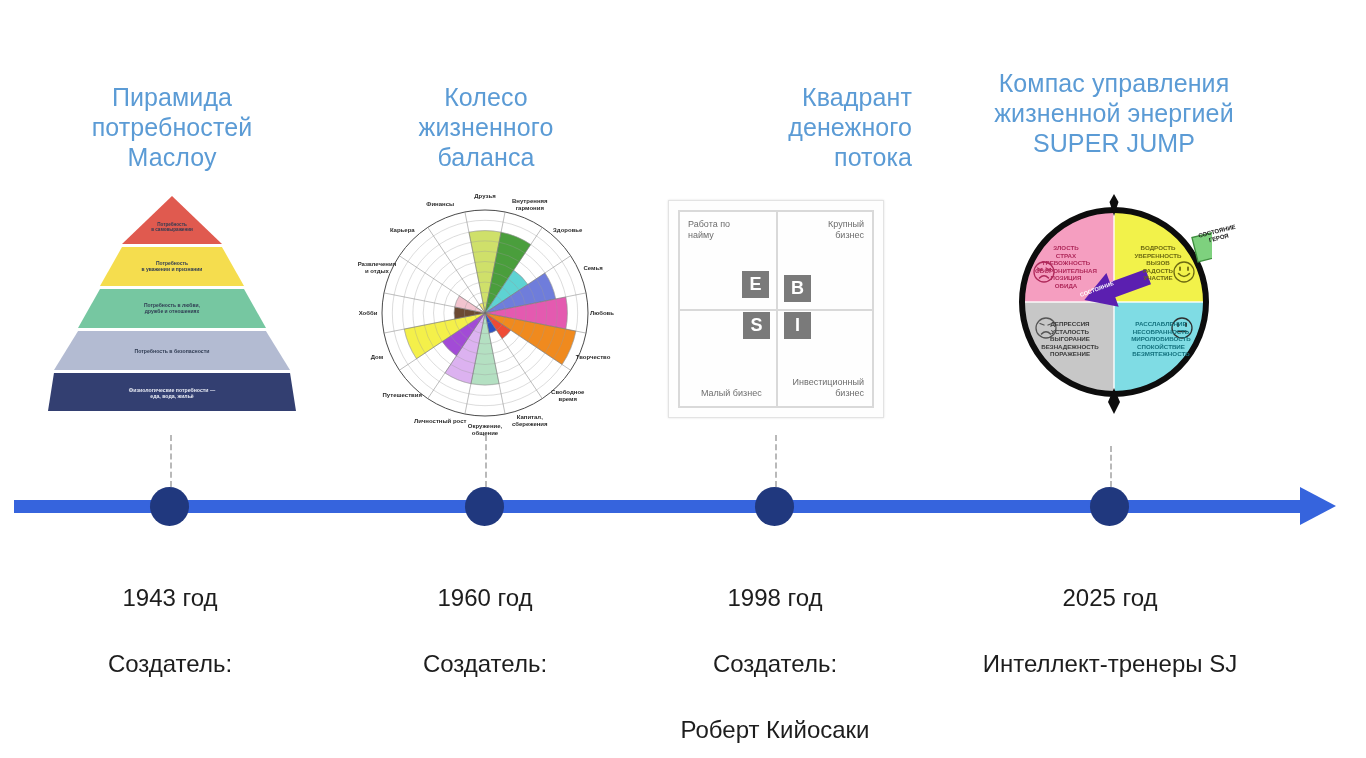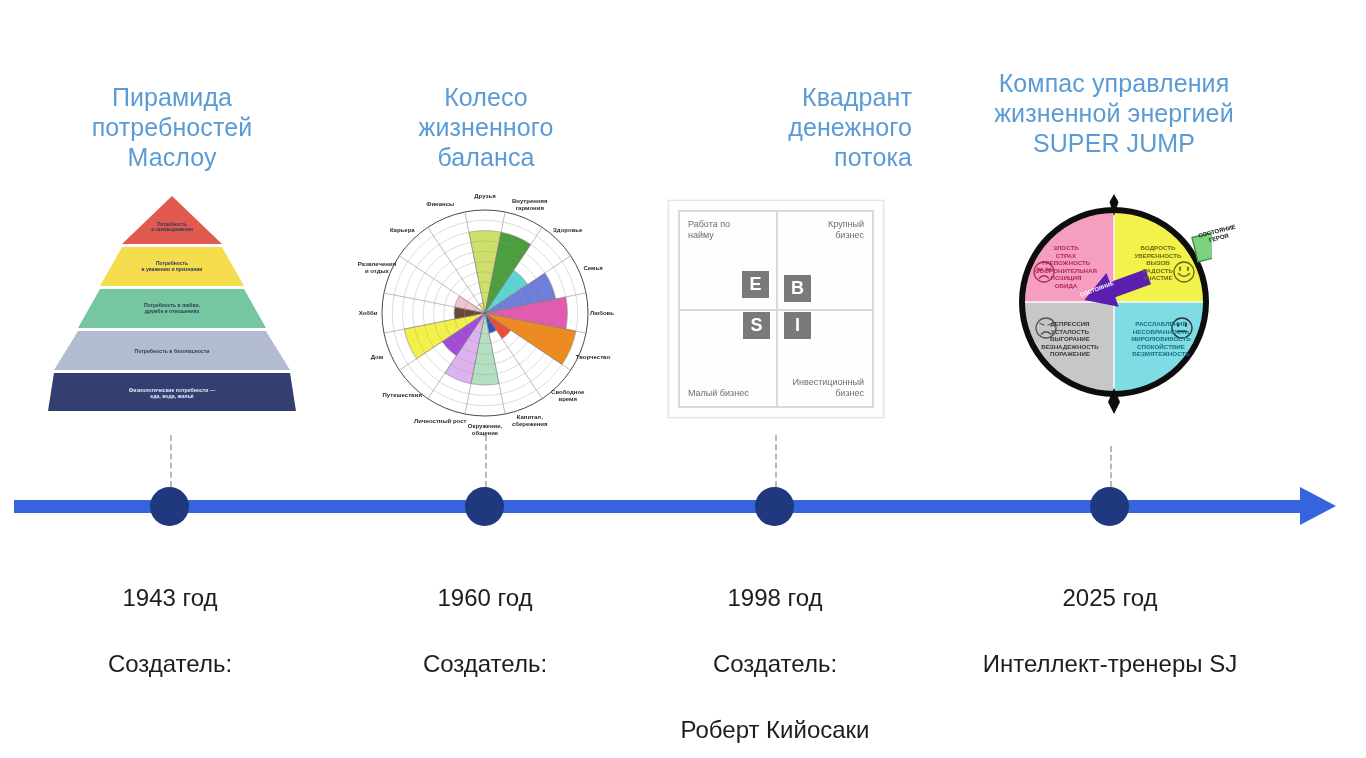--- a/index.html
+++ b/index.html
@@ -190,21 +190,21 @@
 
   <div class="cfq">
     <div class="cfq-inner">
       <div class="cfq-v"></div>
       <div class="cfq-h"></div>
 
       <div class="cfq-txt" style="left:8px;top:7px;text-align:left;">Работа по
 найму</div>
       <div class="cfq-txt" style="right:8px;top:7px;text-align:right;">Крупный
 бизнес</div>
-      <div class="cfq-txt" style="left:8px;bottom:7px;text-align:right;">Малый бизнес</div>
+      <div class="cfq-txt" style="left:21px;bottom:7px;text-align:right;">Малый бизнес</div>
       <div class="cfq-txt" style="right:8px;bottom:7px;text-align:right;">Инвестиционный
 бизнес</div>
 
       <div class="cfq-box" style="left:62px;top:59px;">E</div>
       <div class="cfq-box" style="left:104px;top:63px;">B</div>
       <div class="cfq-box" style="left:63px;top:100px;">S</div>
       <div class="cfq-box" style="left:104px;top:100px;">I</div>
     </div>
   </div>
 

